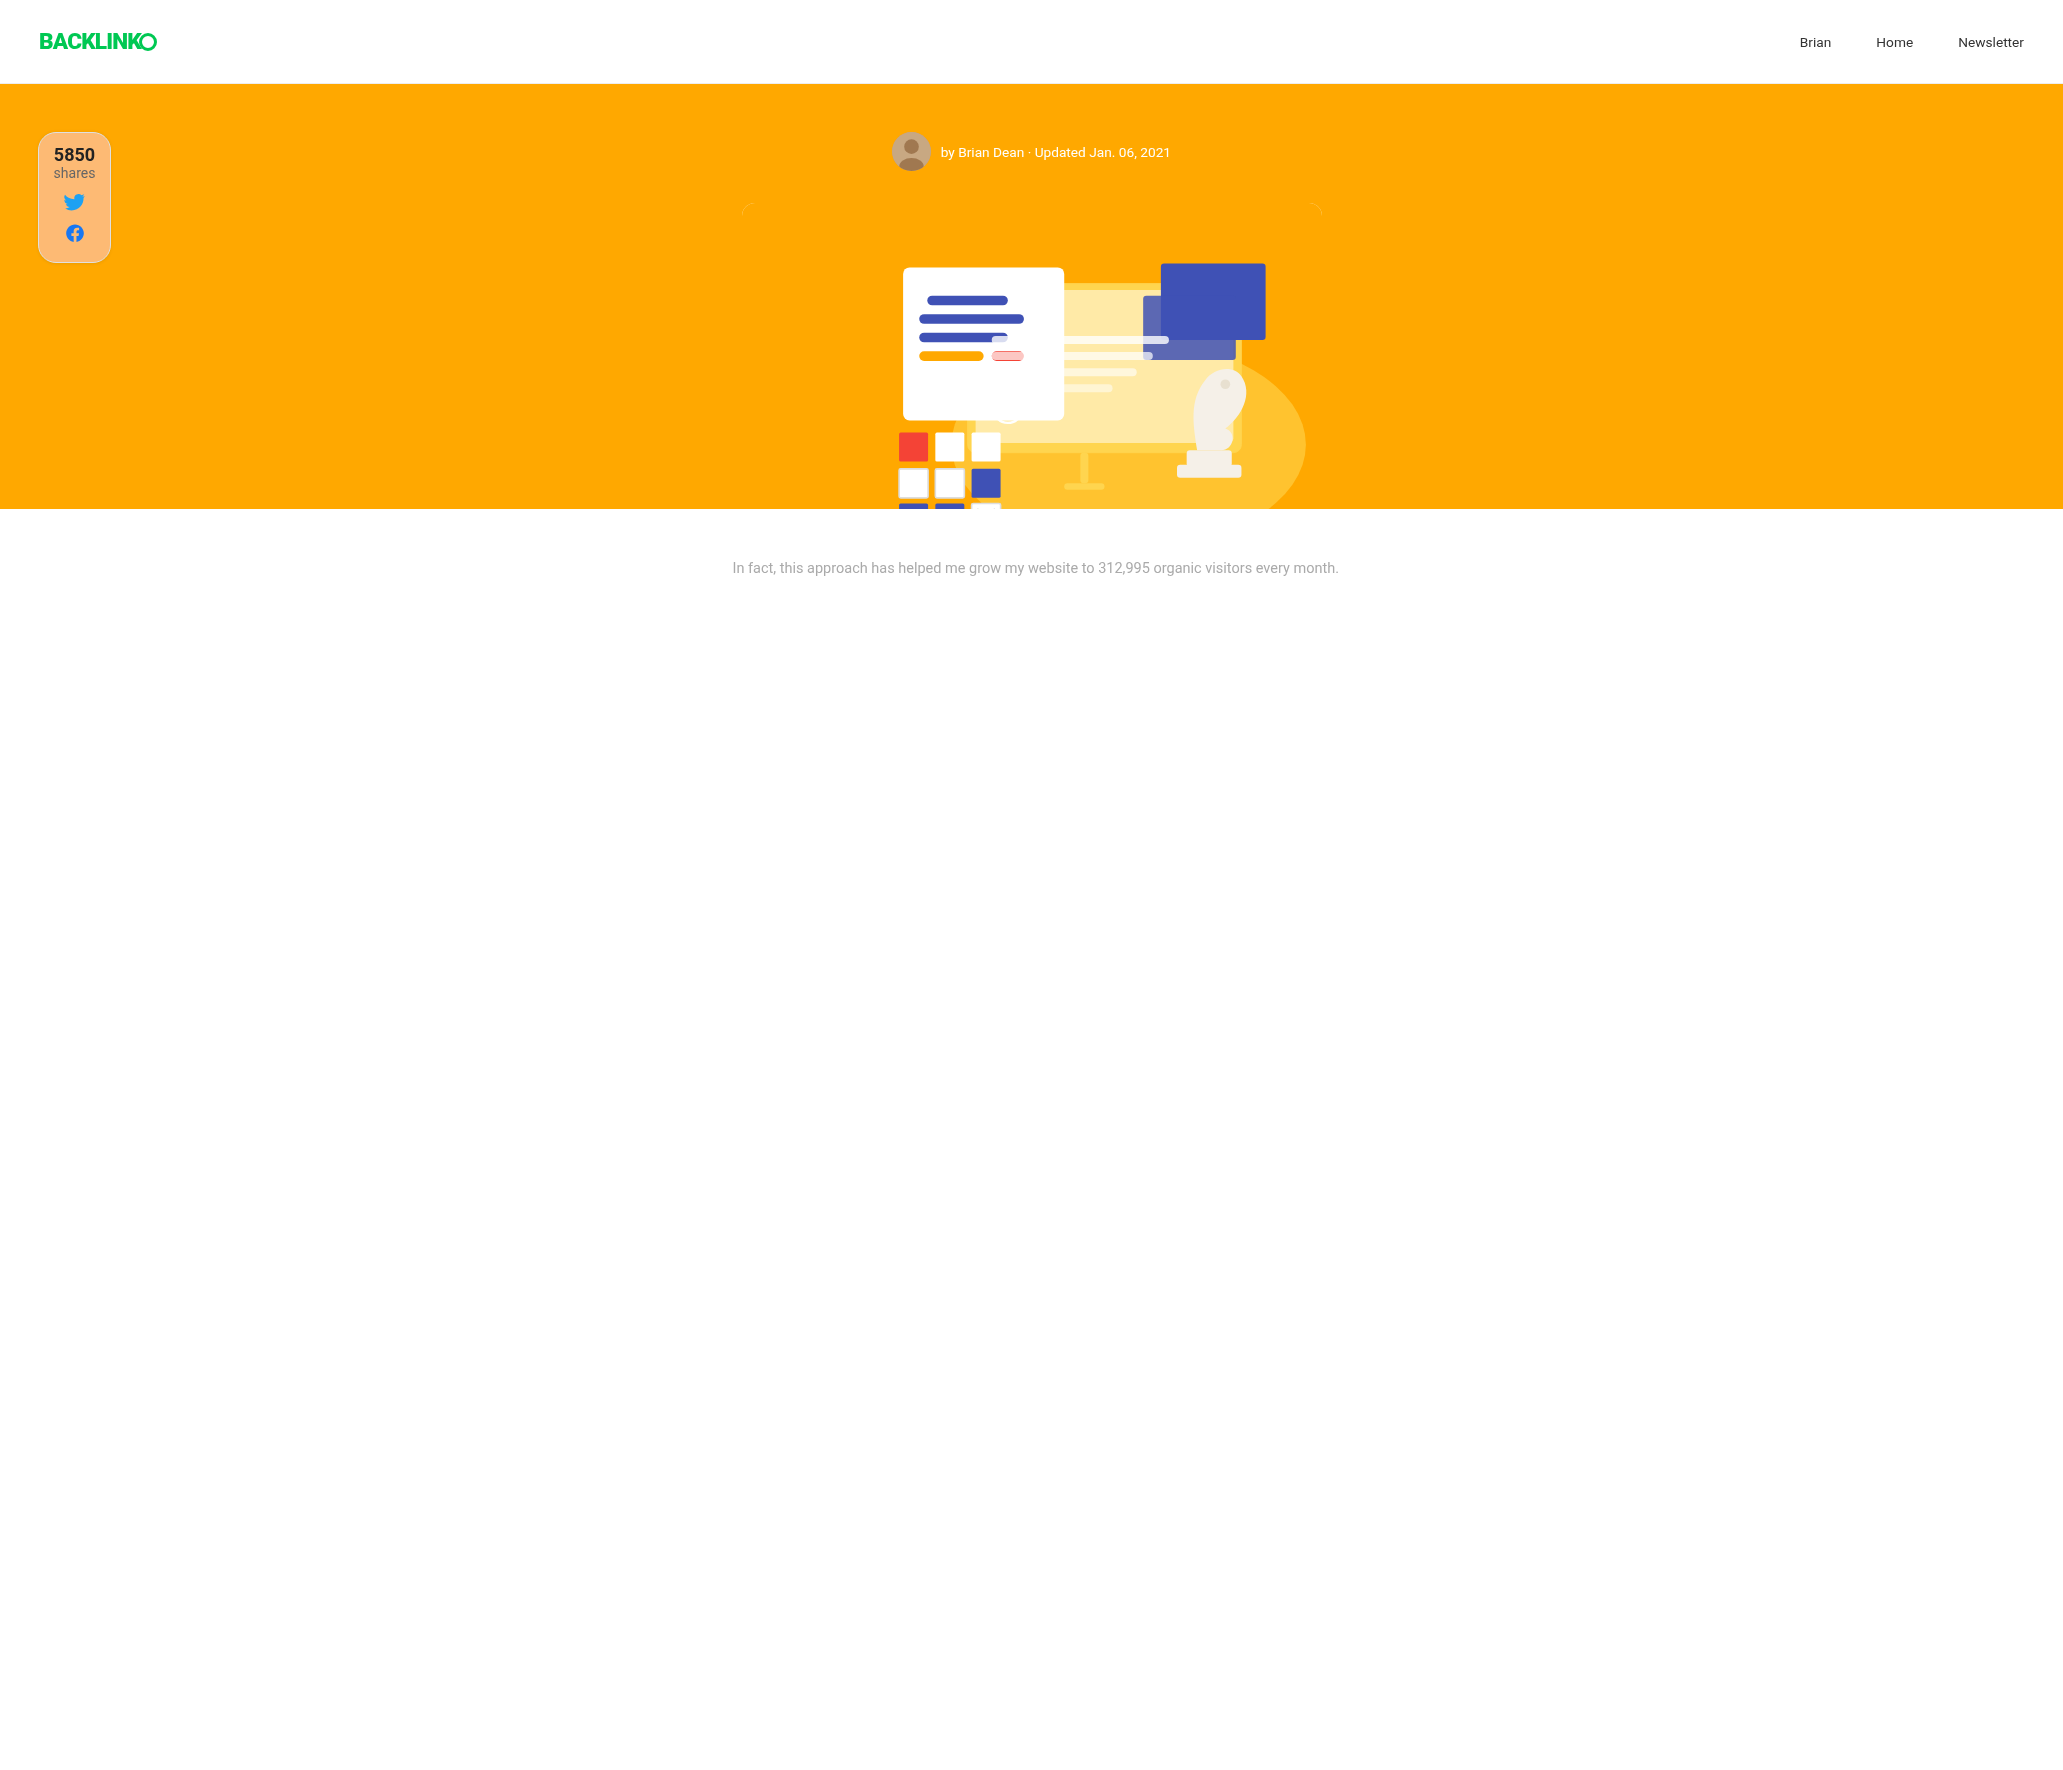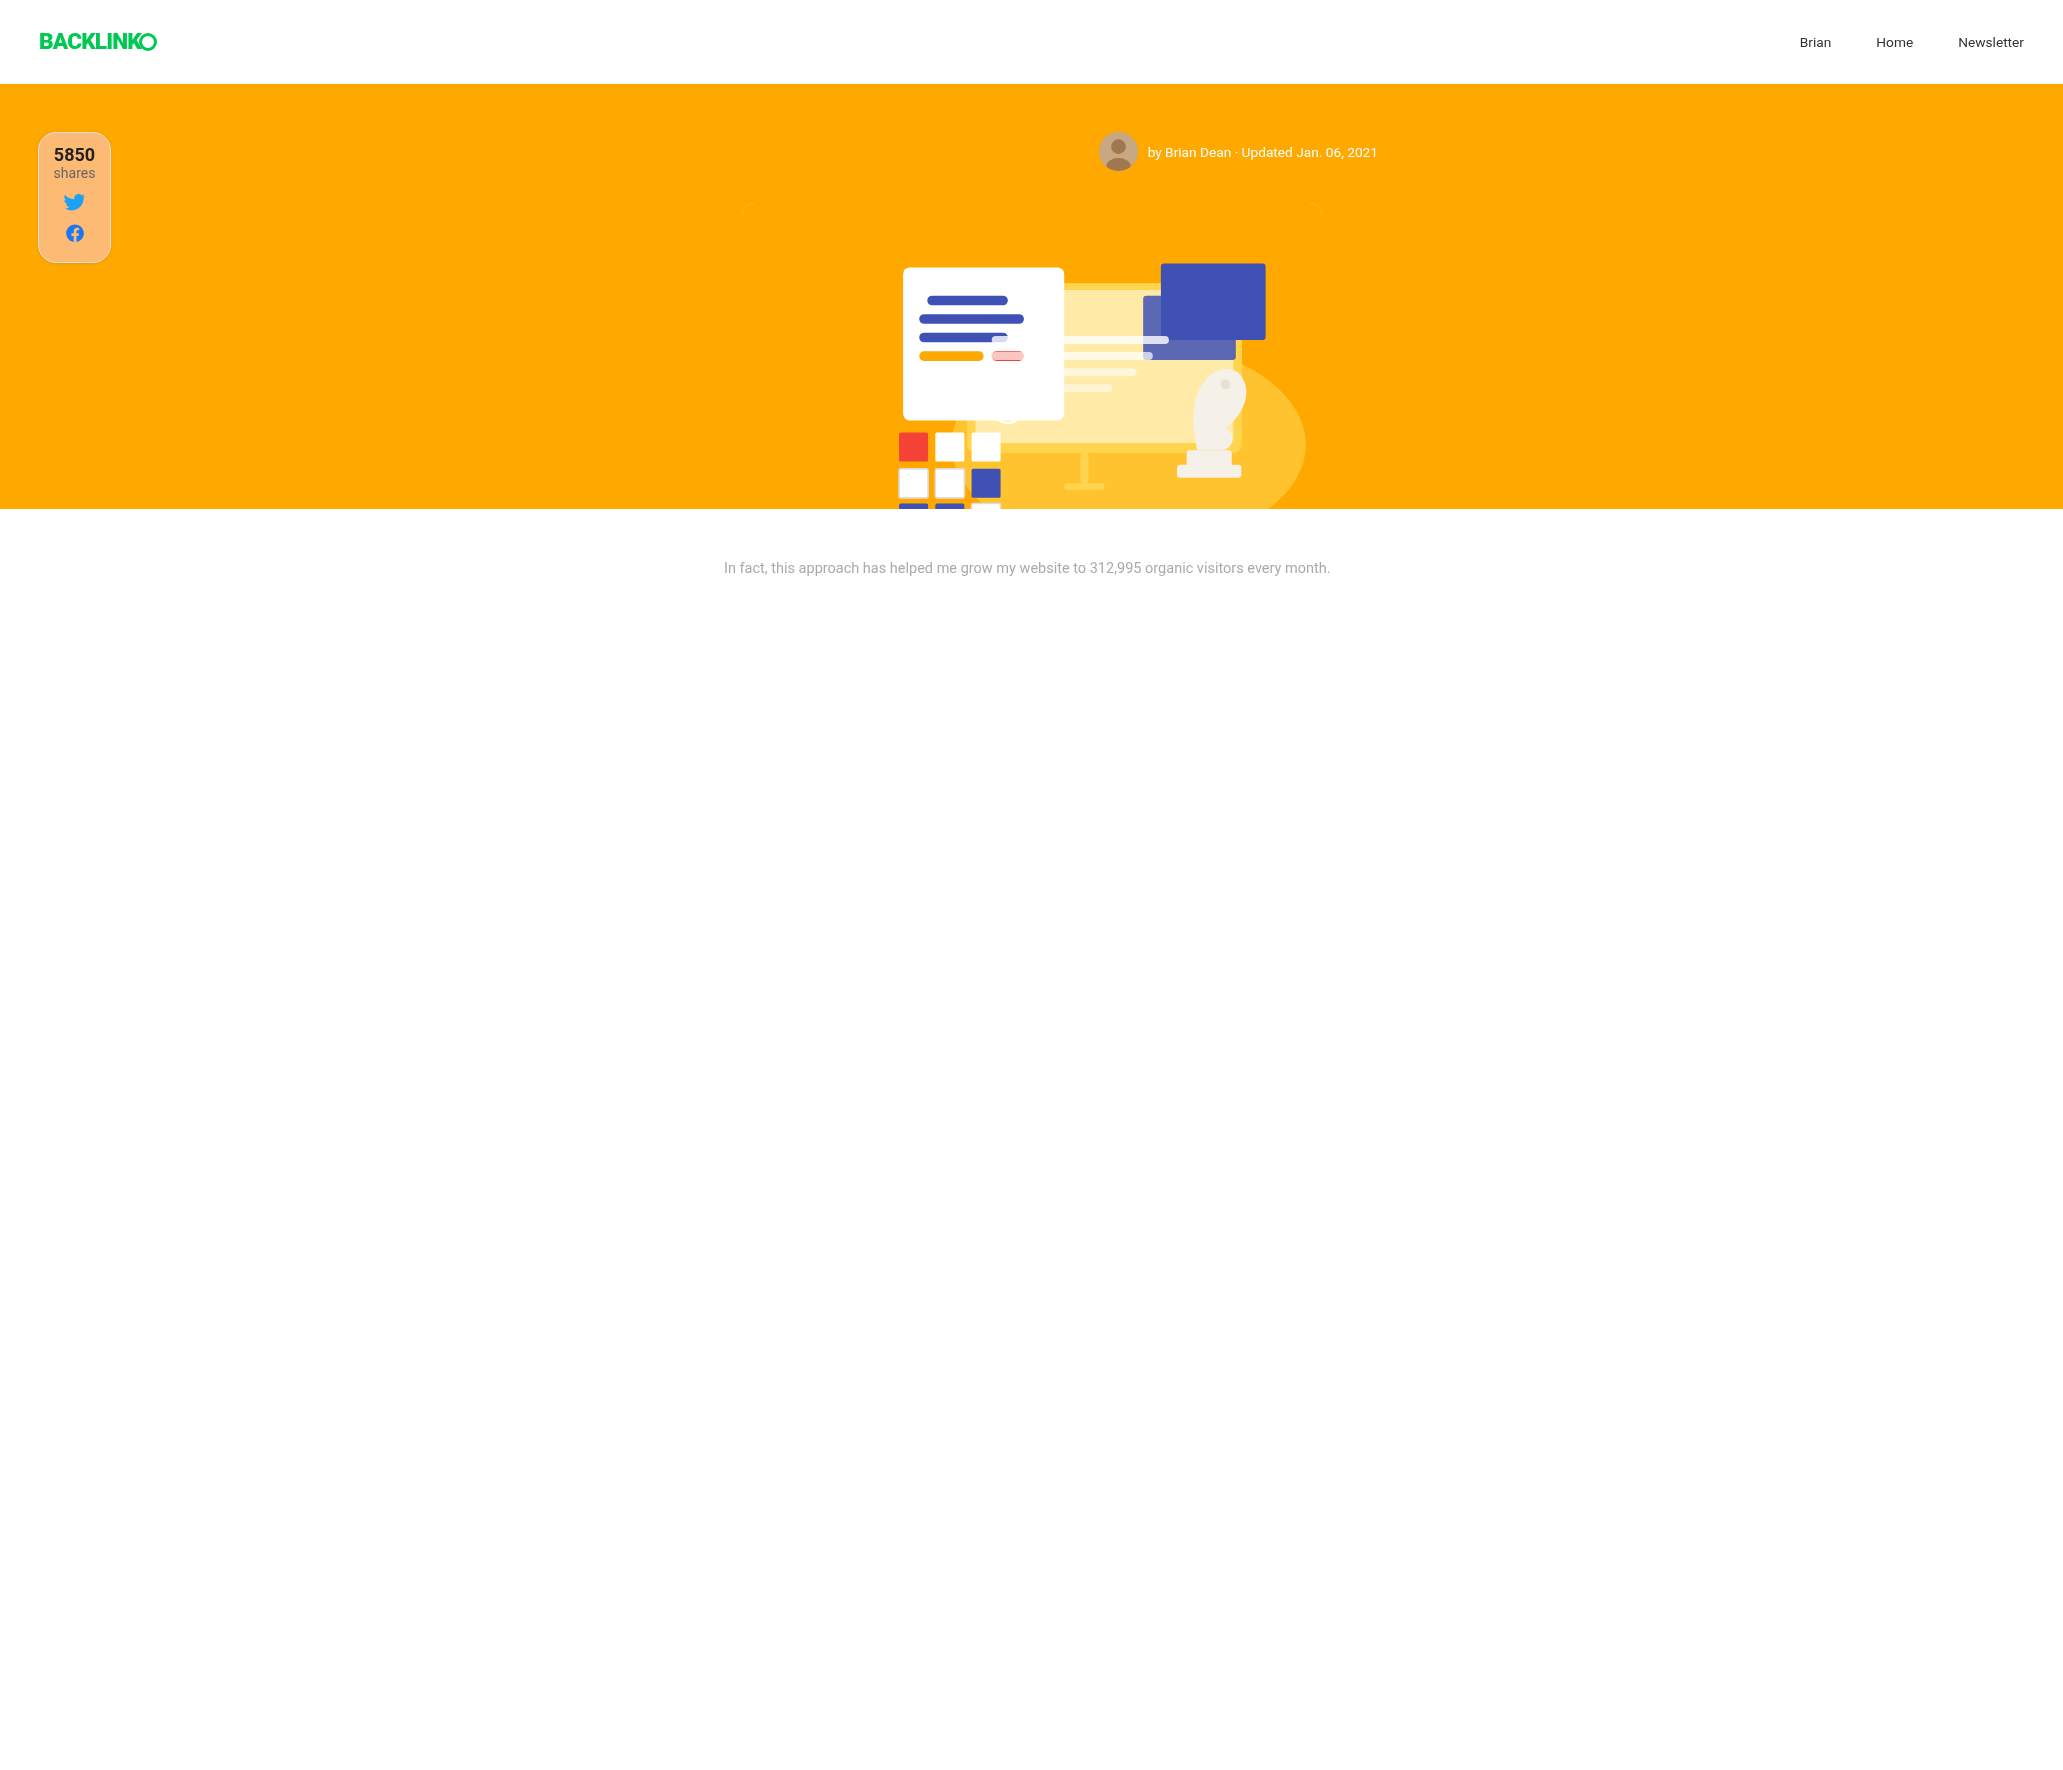--- a/index.html
+++ b/index.html
@@ -78,21 +78,21 @@
       font-size: 42px;
       font-weight: 800;
       color: #fff;
       line-height: 1.2;
       margin-bottom: 26px;
     }
 
     .author-line {
       display: flex;
       align-items: center;
-      justify-content: flex-end;
+      justify-content: center;
       gap: 9.7px;
       margin-bottom: 32px;
     }
 
     .author-avatar {
       width: 39px;
       height: 39px;
       border-radius: 50%;
       background: #c5a080;
       overflow: hidden;
@@ -170,20 +170,21 @@
       line-height: 1.7;
       margin-bottom: 22.6px;
     }
 
     .content p.intro {
       color: #222;
     }
 
     .content p.secondary {
       color: #aaa;
+      text-align: right;
     }
   </style>
 </head>
 <body>
 
 <header class="header">
   <div class="logo">
     <span class="logo-text">BACKLINK<span class="logo-o"></span></span>
   </div>
   <nav class="nav">

